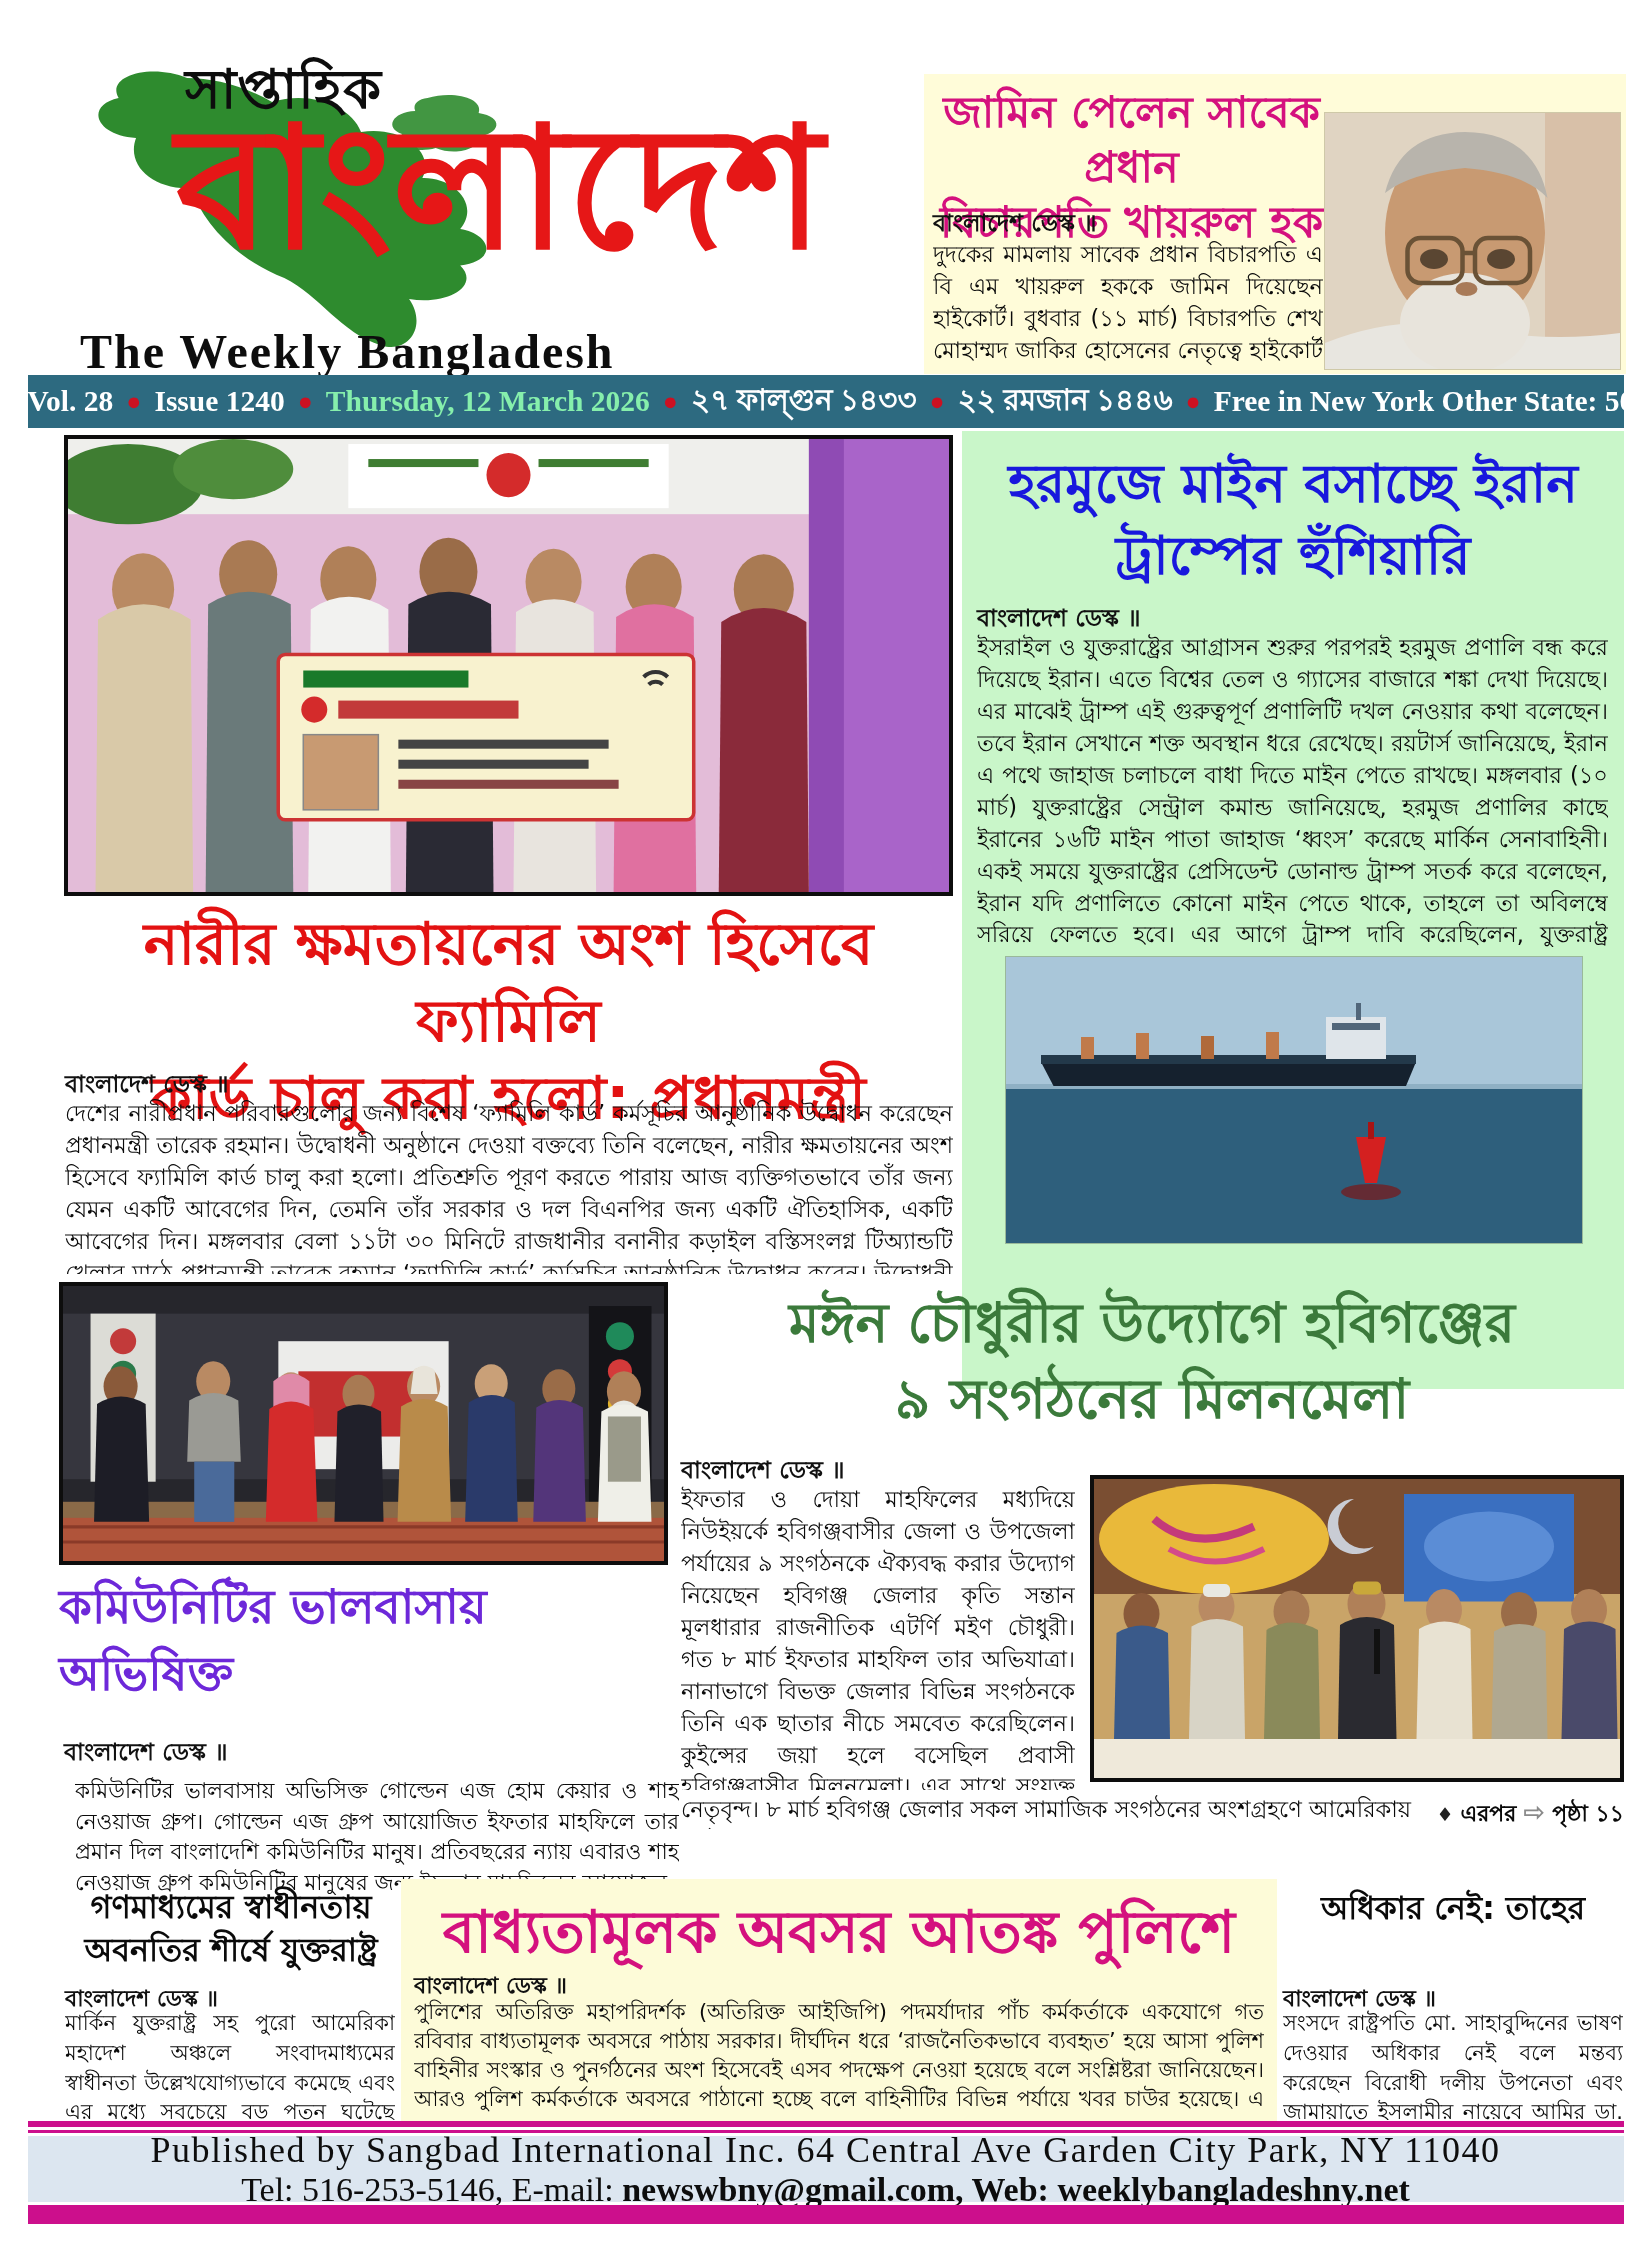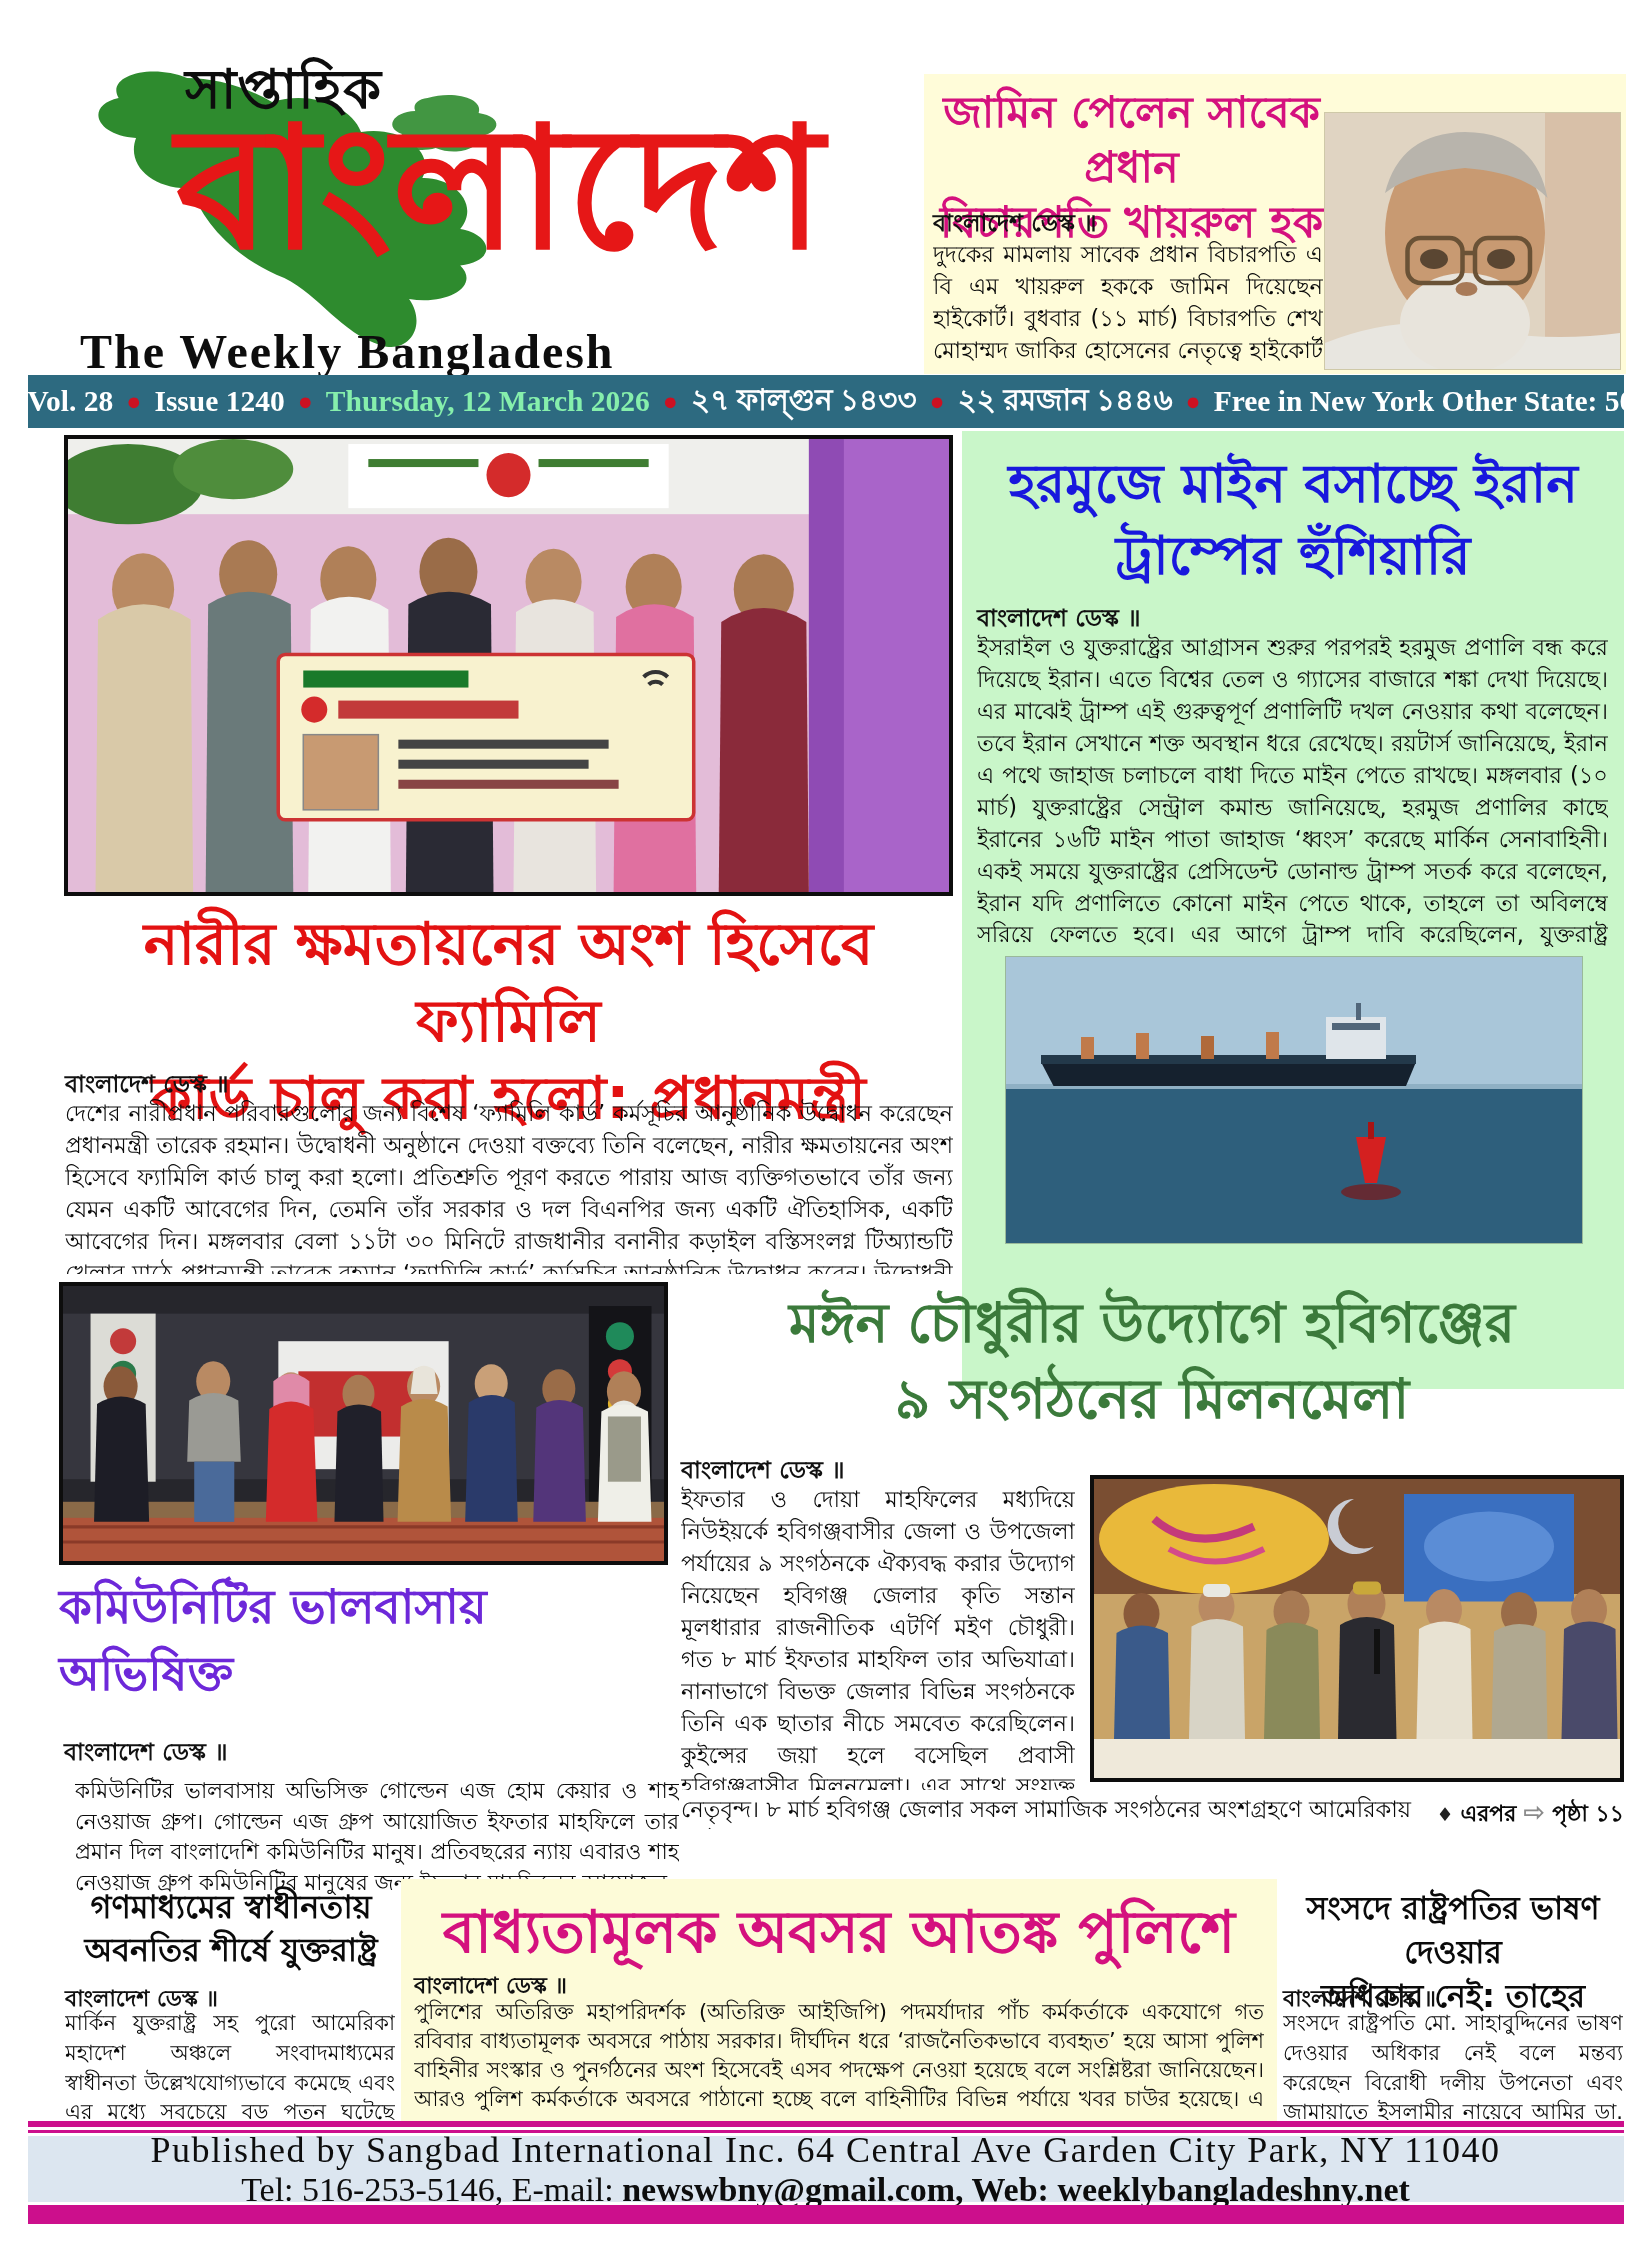--- a/index.html
+++ b/index.html
@@ -356,21 +356,20 @@
     <div class="abs hl bn">বাধ্যতামূলক অবসর আতঙ্ক পুলিশে</div>
     <div class="abs byl byline bn">বাংলাদেশ ডেস্ক ॥</div>
     <p class="abs bod bodytext bn justify hidden-ovf" style="margin:0;">
       <span>পুলিশের অতিরিক্ত মহাপরিদর্শক (অতিরিক্ত আইজিপি) পদমর্যাদার পাঁচ কর্মকর্তাকে একযোগে গত রবিবার বাধ্যতামূলক অবসরে পাঠায় সরকার। দীর্ঘদিন ধরে ‘রাজনৈতিকভাবে ব্যবহৃত’ হয়ে আসা পুলিশ বাহিনীর সংস্কার ও পুনর্গঠনের অংশ হিসেবেই এসব পদক্ষেপ নেওয়া হয়েছে বলে সংশ্লিষ্টরা জানিয়েছেন। আরও পুলিশ কর্মকর্তাকে অবসরে পাঠানো হচ্ছে বলে বাহিনীটির বিভিন্ন পর্যায়ে খবর চাউর হয়েছে। এ নিয়ে কোনো কোনো পুলিশ কর্মকর্তার মধ্যে আতঙ্ক শুরু হয়েছে। এমন অবস্থার মধ্যেই সুযোগসন্ধানী পুলিশ কর্মকর্তারা রাজনৈতিক পরিচয়ের ভিত্তিতে কর্মকর্তাদের</span>
       
     </p>
   </div>
 
   <div id="a-taher">
     <div class="abs hl bn">
-      <div>সংসদে রাষ্ট্রপতির ভাষণ দেওয়ার</div>
       <div>অধিকার নেই: তাহের</div>
     </div>
     <div class="abs byl byline bn">বাংলাদেশ ডেস্ক ॥</div>
     <p class="abs bod bodytext bn justify hidden-ovf" style="margin:0;">
       <span>সংসদে রাষ্ট্রপতি মো. সাহাবুদ্দিনের ভাষণ দেওয়ার অধিকার নেই বলে মন্তব্য করেছেন বিরোধী দলীয় উপনেতা এবং জামায়াতে ইসলামীর নায়েবে আমির ডা. সৈয়দ আব্দুল্লাহ মুহাম্মদ</span>
       
     </p>
   </div>
 
   <div id="footer-rule-a" class="abs mag"></div>

